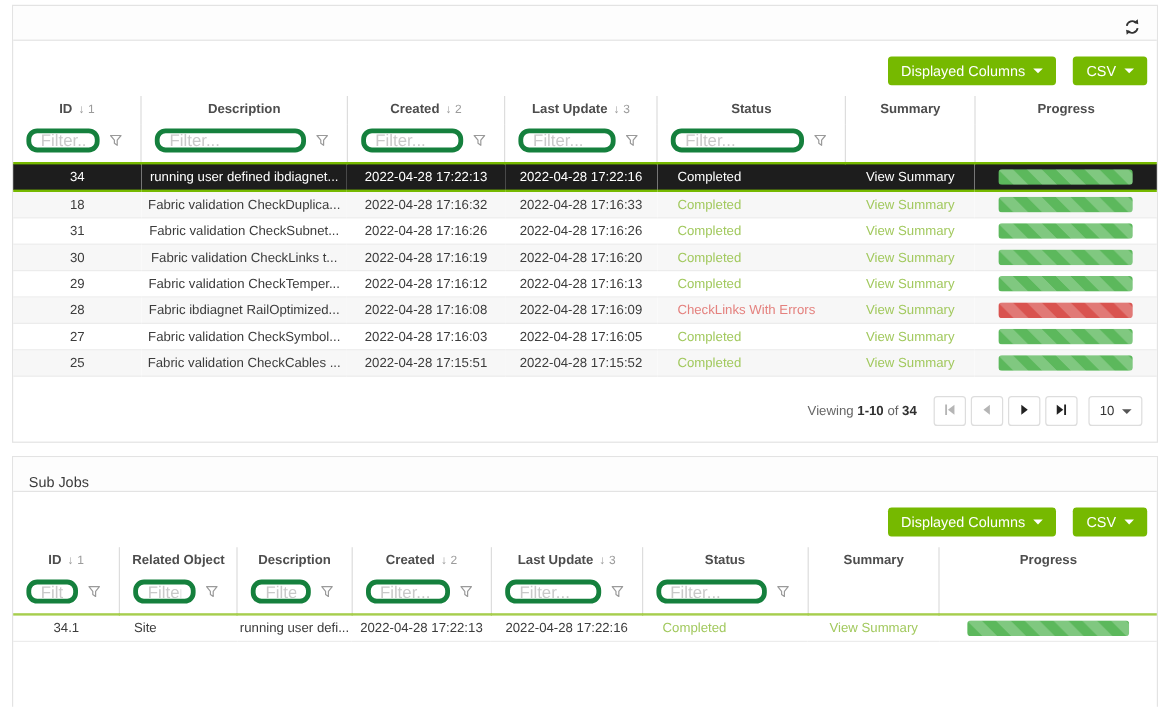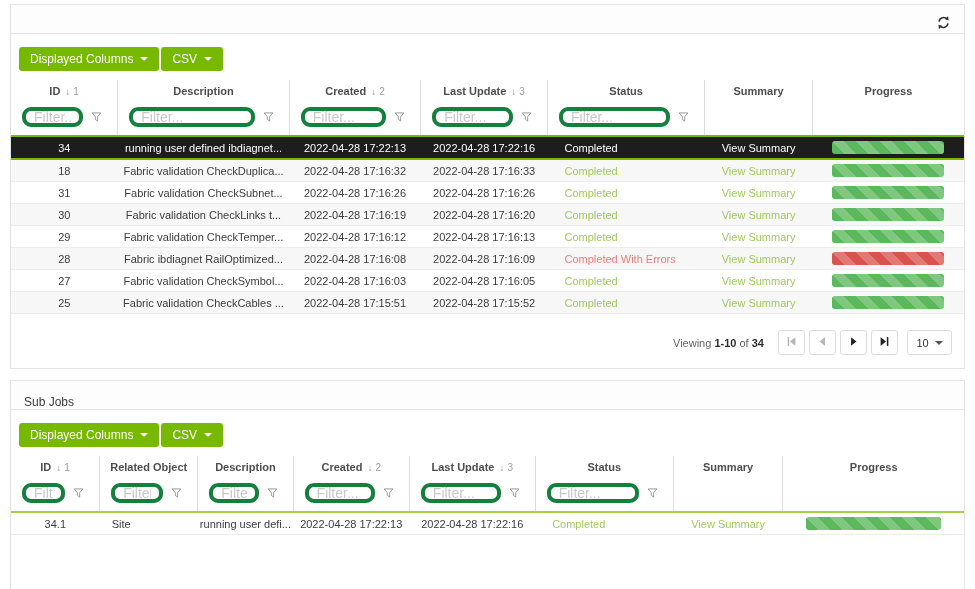--- a/index.html
+++ b/index.html
@@ -10,21 +10,21 @@
   .panel { border: 1px solid var(--panel-border, #e3e3e3); margin: 4px 10px 0; background: #fff; }
   .panel.sub { margin-top: 11px; height: 220px; }
   .panel-strip {
     height: 29px; border-bottom: 1px solid var(--panel-border, #e3e3e3); background: #fdfdfd;
     display: flex; align-items: flex-end; justify-content: flex-end; padding: 0 13px;
   }
   .panel-strip.titled { justify-content: flex-start; }
   .strip-title { font-size: 12px; color: #3a3a3a; }
   .icon-btn { background: none; border: none; padding: 0; cursor: pointer; display: flex; align-items: center; }
 
-  .toolbar { display: flex; gap: 2px; padding: 13px 8px 9px; }
+  .toolbar { display: flex; justify-content: flex-end; gap: 14px; padding: 13px 8px 9px; }
   .btn-green {
     background: var(--accent-green); color: #fff; border: none; border-radius: 3px;
     font-size: 12px; padding: 5px 11px; display: inline-flex; align-items: center;
     cursor: pointer; font-family: inherit; line-height: 14px;
   }
   .caret { width: 0; height: 0; border-left: 4px solid transparent; border-right: 4px solid transparent; border-top: 4px solid #fff; margin-left: 7px; }
 
   table { width: 100%; border-collapse: collapse; table-layout: fixed; }
   thead th {
     font-size: 11px; color: #4d4d4d; font-weight: 700; padding: 5px 2px 7px;
@@ -242,21 +242,21 @@
         <td><span class="summary-link">View Summary</span></td>
         <td>
             <div class="pbar bar-green"></div>
           </td>
       </tr>
       <tr>
         <td>28</td>
         <td>Fabric ibdiagnet RailOptimized...</td>
         <td>2022-04-28 17:16:08</td>
         <td>2022-04-28 17:16:09</td>
-        <td class="status-cell"><span class="st-red">Completed With Errors</span></td>
+        <td class="status-cell"><span class="st-red">CheckLinks With Errors</span></td>
         <td><span class="summary-link">View Summary</span></td>
         <td>
             <div class="pbar bar-red"></div>
           </td>
       </tr>
       <tr>
         <td>27</td>
         <td>Fabric validation CheckSymbol...</td>
         <td>2022-04-28 17:16:03</td>
         <td>2022-04-28 17:16:05</td>

